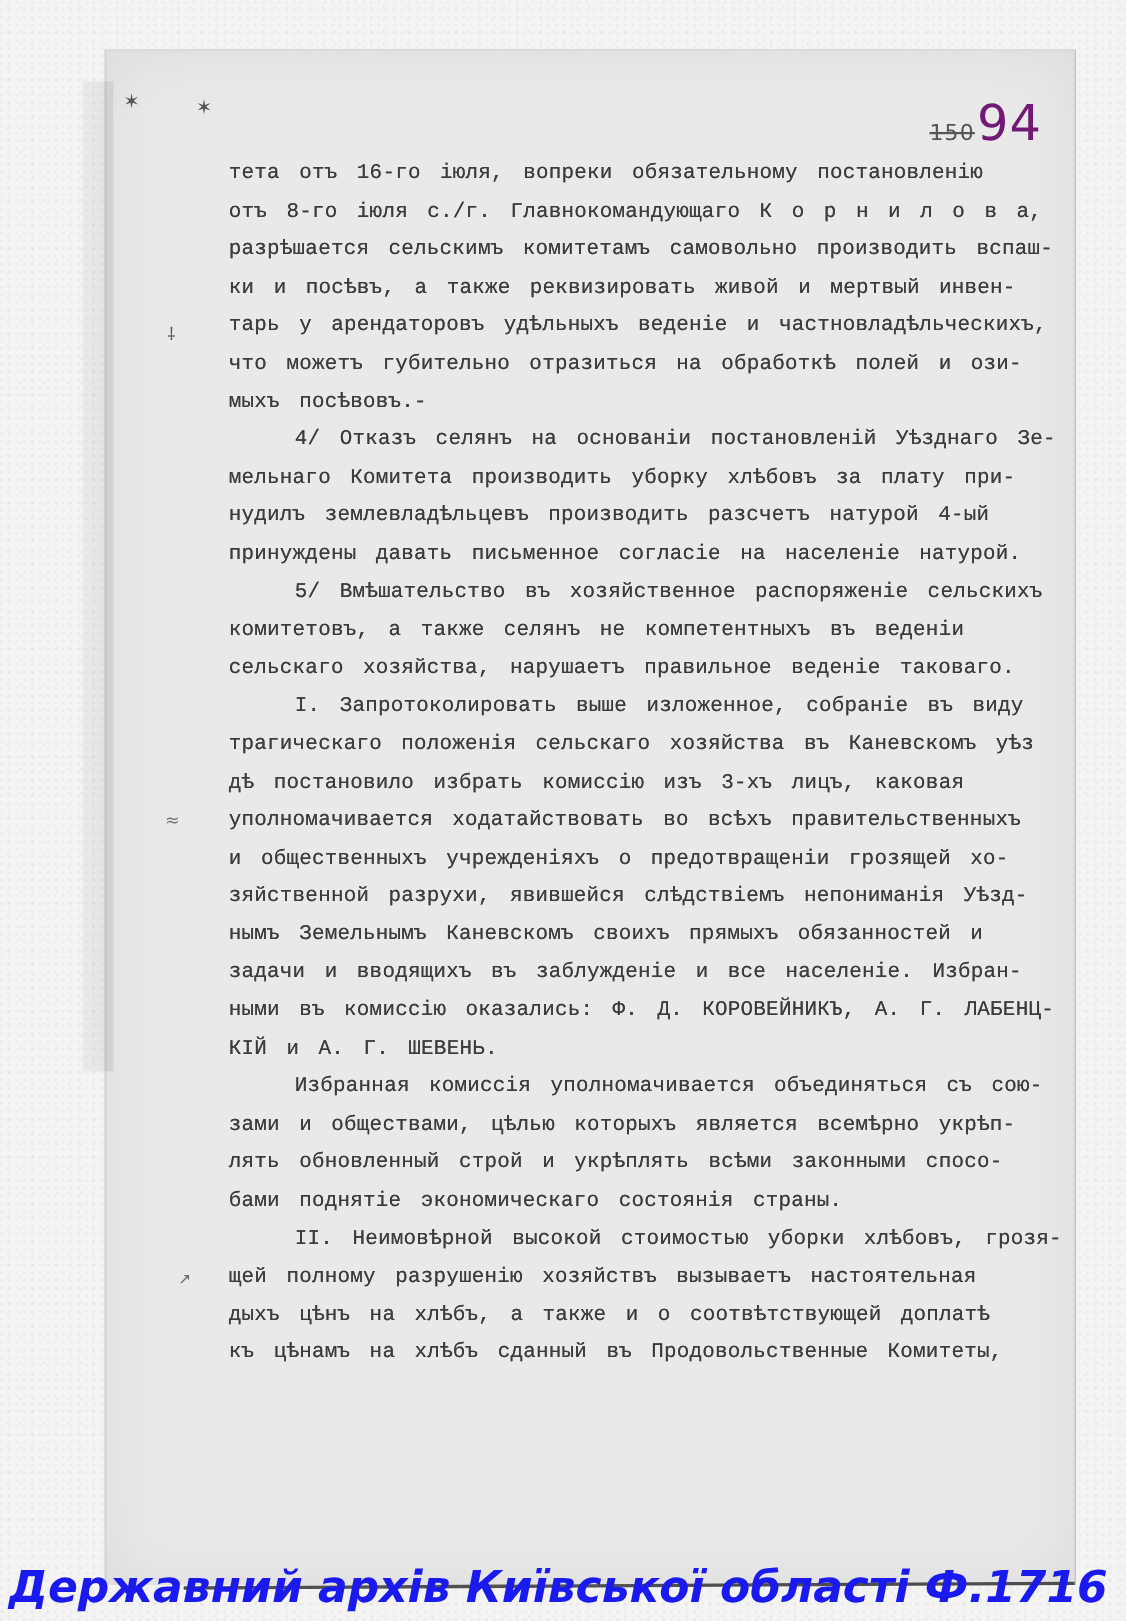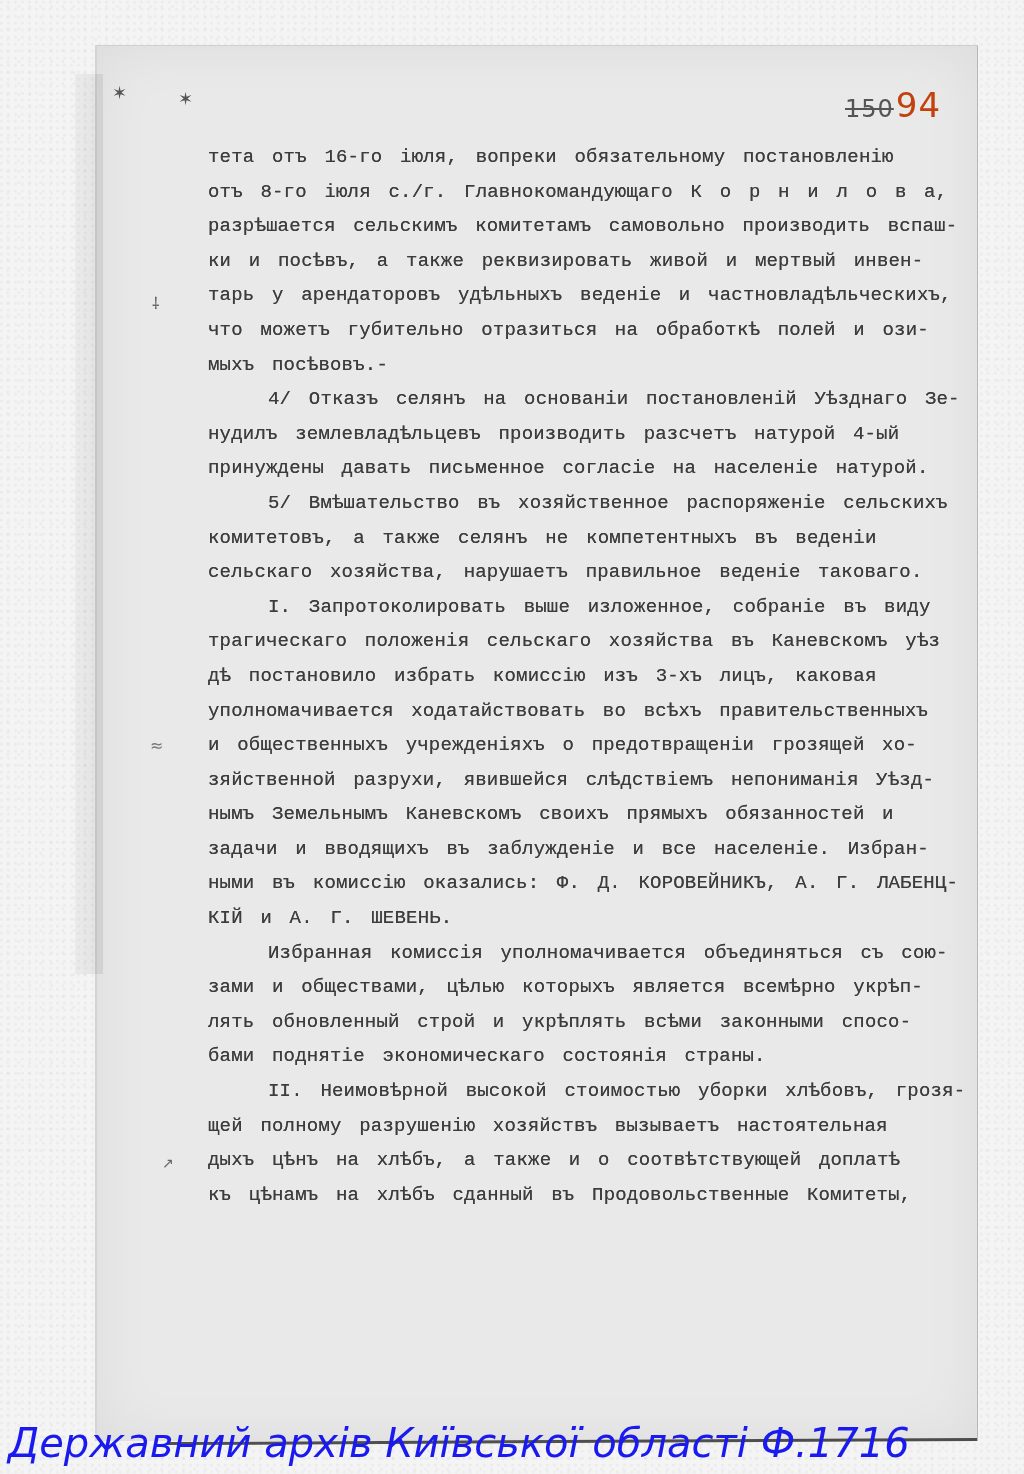--- a/index.html
+++ b/index.html
@@ -26,38 +26,38 @@
     }
     .page-bottom-edge {
       position: absolute; left: 70px; right: 0; bottom: -2px; height: 3px;
       background: #333; transform: skewY(-0.3deg); opacity: .85;
     }
     .folio {
       position: absolute; left: 845px; top: 85px;
       font-family: "DejaVu Sans", sans-serif; font-size: 30px; color: #7a7a7a;
       letter-spacing: 1px;
     }
-    .folio .old { text-decoration: line-through; color: #555; font-size: 24px; margin-right: 2px; }
-    .folio .new { font-size: 34px; color: #c2410c; }
+    .folio .old { text-decoration: line-through; color: #555; font-size: 20px; margin-right: 2px; }
+    .folio .new { font-size: 45px; color: #701a75; }
     .marks { position: absolute; color: #555; font-size: 18px; font-family: "DejaVu Sans", sans-serif; }
     .text-body {
       position: absolute; left: 208px; top: 140px; width: 760px;
     }
     .line {
       height: 34.6px; line-height: 34.6px;
       font-size: 19px; color: #3c3c3c;
       white-space: nowrap;
       word-spacing: 6px;
       letter-spacing: 0.2px;
       text-shadow: 0 0 0.6px #555;
     }
     .line.indent { padding-left: 60px; }
     .watermark {
       position: absolute; left: 8px; top: 1420px;
-      font-family: "DejaVu Sans", sans-serif; font-weight: normal; font-style: italic;
+      font-family: "DejaVu Sans", sans-serif; font-weight: bold; font-style: italic;
       font-size: 40px; color: #1a1aee; white-space: nowrap; letter-spacing: 0px;
     }
   </style>
 </head>
 <body>
 
 <div class="page">
   <div class="page-bottom-edge"></div>
 </div>
 
@@ -73,20 +73,21 @@
 
 <div class="text-body" id="text-body">
     <div class="line">тета отъ 16-го іюля, вопреки обязательному постановленію</div>
     <div class="line">отъ 8-го іюля с./г. Главнокомандующаго К о р н и л о в а,</div>
     <div class="line">разрѣшается сельскимъ комитетамъ самовольно производить вспаш-</div>
     <div class="line">ки и посѣвъ, а также реквизировать живой и мертвый инвен-</div>
     <div class="line">тарь у арендаторовъ удѣльныхъ веденіе и частновладѣльческихъ,</div>
     <div class="line">что можетъ губительно отразиться на обработкѣ полей и ози-</div>
     <div class="line">мыхъ посѣвовъ.-</div>
     <div class="line indent">4/ Отказъ селянъ на основаніи постановленій Уѣзднаго Зе-</div>
+    <div class="line">мельнаго Комитета производить уборку хлѣбовъ за плату при-</div>
     <div class="line">нудилъ землевладѣльцевъ производить разсчетъ натурой 4-ый</div>
     <div class="line">принуждены давать письменное согласіе на населеніе натурой.</div>
     <div class="line indent">5/ Вмѣшательство въ хозяйственное распоряженіе сельскихъ</div>
     <div class="line">комитетовъ, а также селянъ не компетентныхъ въ веденіи</div>
     <div class="line">сельскаго хозяйства, нарушаетъ правильное веденіе таковаго.</div>
     <div class="line indent">I. Запротоколировать выше изложенное, собраніе въ виду</div>
     <div class="line">трагическаго положенія сельскаго хозяйства въ Каневскомъ уѣз</div>
     <div class="line">дѣ постановило избрать комиссію изъ 3-хъ лицъ, каковая</div>
     <div class="line">уполномачивается ходатайствовать во всѣхъ правительственныхъ</div>
     <div class="line">и общественныхъ учрежденіяхъ о предотвращеніи грозящей хо-</div>

